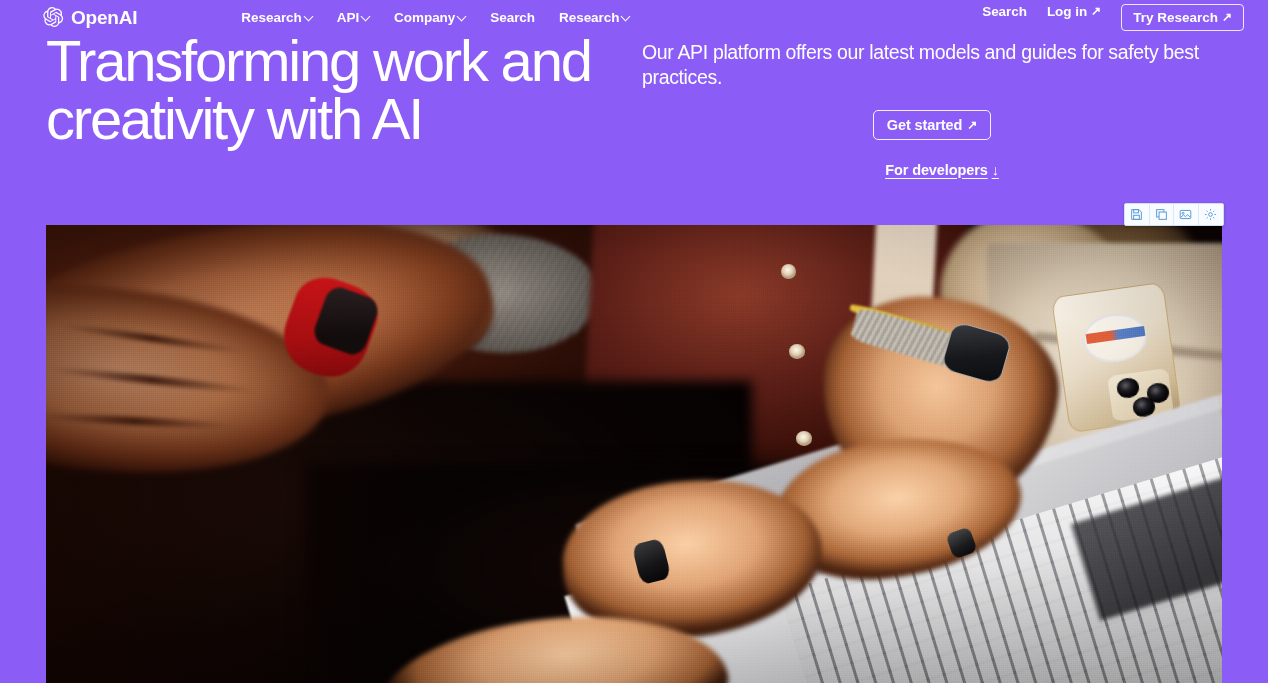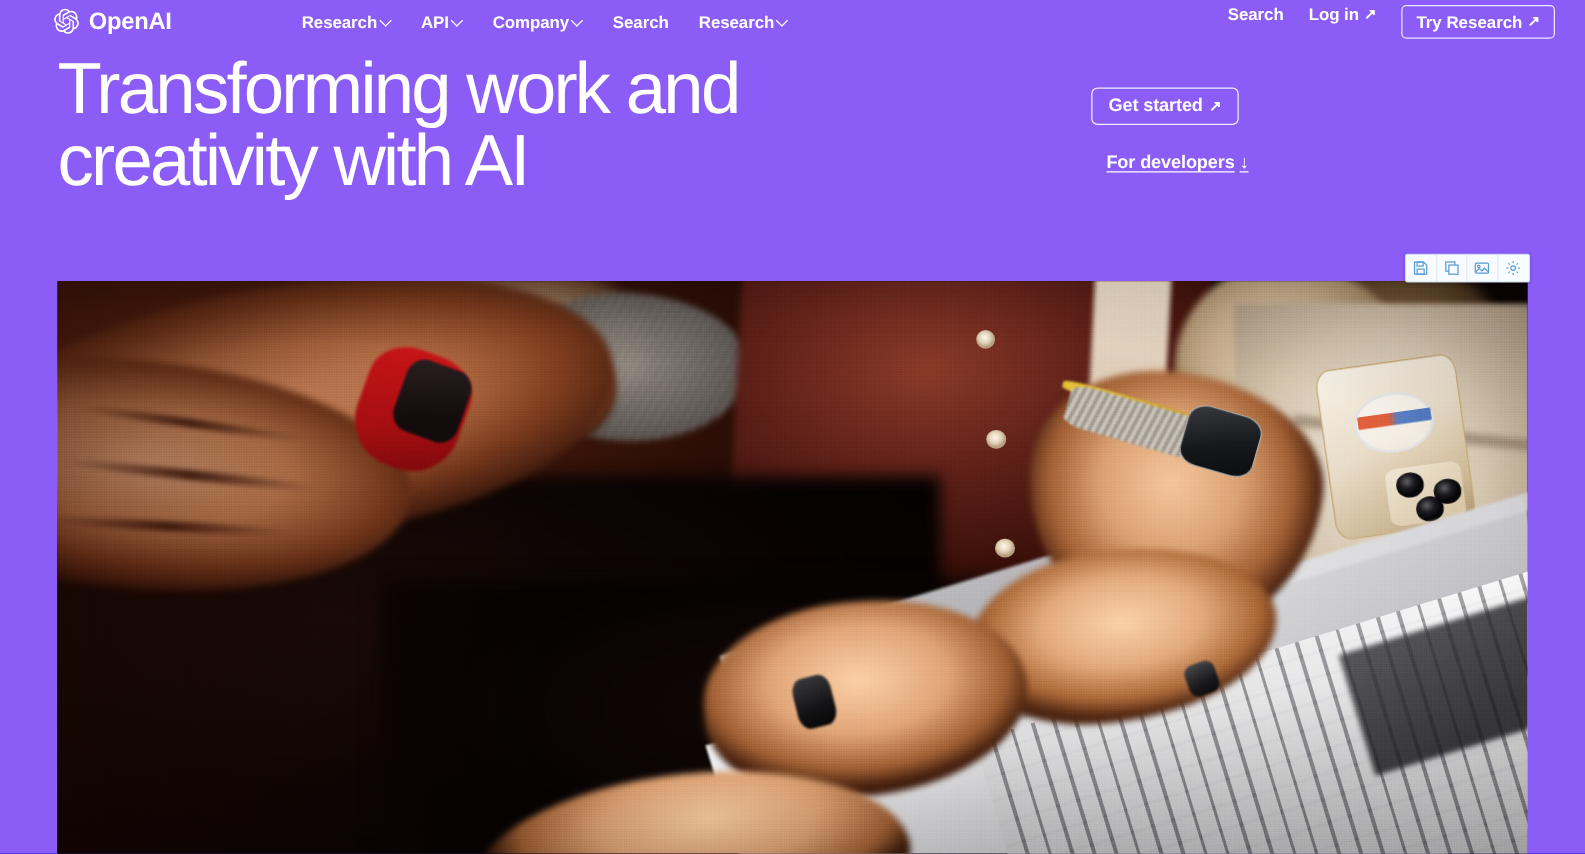--- a/index.html
+++ b/index.html
@@ -111,21 +111,21 @@
     white-space: nowrap;
     font-family: "Liberation Sans", sans-serif;
     display: inline-flex;
     align-items: center;
     gap: 3px;
   }
 
   
   .hero {
     position: absolute;
-    top: 42px;
+    top: 32px;
     left: 0;
     width: 1268px;
     display: flex;
     padding: 0 46px;
     color: #ffffff;
   }
 
   .hero-left { width: 596px; flex: 0 0 596px; }
   .hero-title {
     font-size: 58px;
@@ -572,20 +572,21 @@
       </button>
     </div>
   </nav>
 
   <section class="hero">
     <div class="hero-left">
       <h1 class="hero-title">Transforming work and
 creativity with AI</h1>
     </div>
     <div class="hero-right">
+      <p class="hero-desc">Our API platform offers our latest models and guides for safety best practices.</p>
       <div class="hero-actions">
         <button class="btn-pill">
           <span>Get started</span>
           <span class="arrow-ne">↗</span>
         </button>
         <a class="link-underline">
           <span>For developers</span>
           <span class="arrow-dn">↓</span>
         </a>
       </div>

